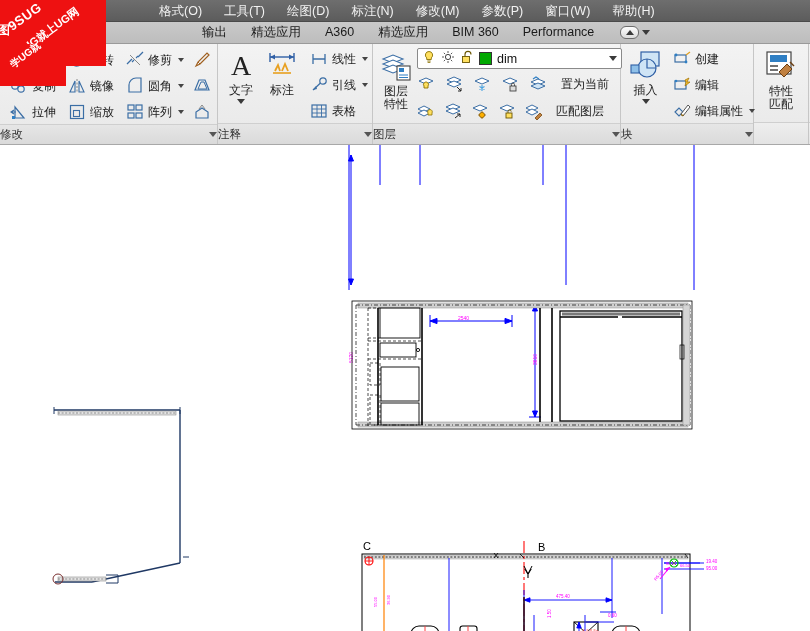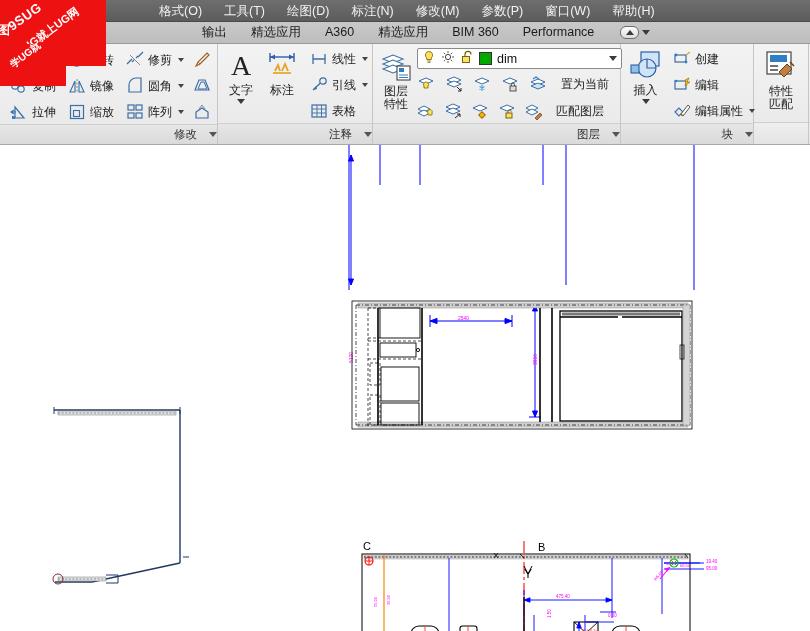--- a/index.html
+++ b/index.html
@@ -60,21 +60,21 @@
     background:linear-gradient(#f3f3f3,#e8e8e8);
     border-bottom:1px solid #a8a8a8;
     display:flex;
   }
   .panel { position:relative; height:100px; display:flex; flex-direction:column;
            border-right:1px solid #c6c6c6; }
   .panel-body { flex:1; display:flex; align-items:flex-start; padding:4px 5px 0 5px; }
   .panel-title {
     height:22px; line-height:19px; text-align:center; font-size:11.5px; color:#333;
     background:linear-gradient(#e6e6e6,#dadada); border-top:1px solid #cfcfcf;
-    display:flex; align-items:center; justify-content:flex-end; gap:12px;
+    display:flex; align-items:center; justify-content:space-between; gap:12px;
   }
   .panel-title .caretdown { border-top-color:#555; }
 
   
   .cmd-col { display:flex; flex-direction:column; gap:2px; }
   .cmd {
     display:flex; align-items:center; gap:4px; height:24px;
     padding:0 4px; font-size:12px; color:#1c1c1c; cursor:default; white-space:nowrap;
     border:1px solid transparent; border-radius:2px;
   }

